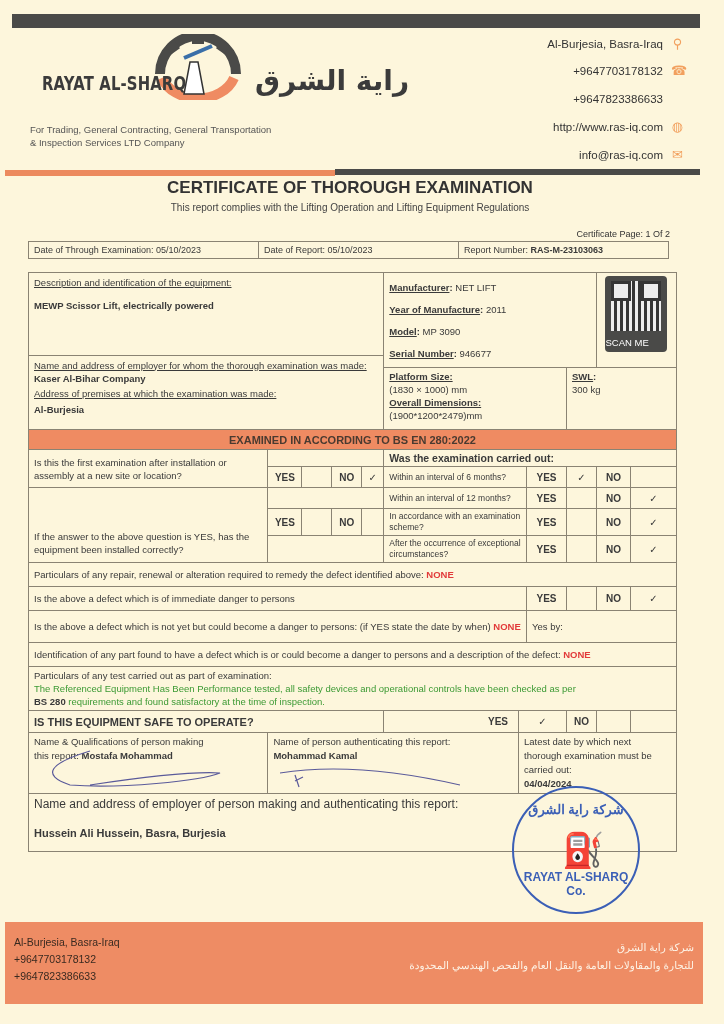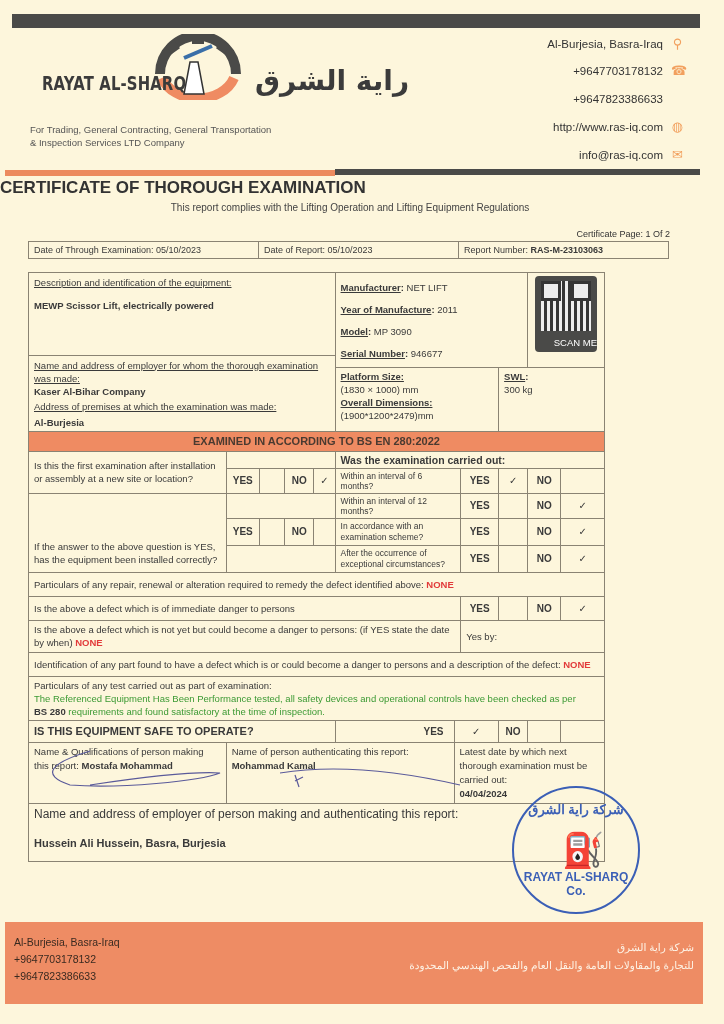--- a/index.html
+++ b/index.html
@@ -13,48 +13,48 @@
   .logo-en { left: 42px; top: 72px; font-size: 19px; font-weight: bold; color: #3b3b3b; letter-spacing: 0.2px; transform: scaleX(0.78); transform-origin: left; font-family: "DejaVu Sans", sans-serif; }
   .logo-ar { left: 228px; top: 64px; font-size: 28px; font-weight: bold; color: #3b3b3b; direction: rtl; font-family: "DejaVu Sans", sans-serif; margin-left: 27px; }
   .tagline { left: 30px; top: 123px; width: 310px; font-size: 9.5px; color: #555; line-height: 13px; }
   .orangebar { left: 5px; top: 170px; width: 330px; height: 6px; background: #ec8a5e; }
   .darkbar2 { left: 335px; top: 169px; width: 365px; height: 6px; background: #4a4a48; }
 
   .contact { right: 40px; font-size: 11.5px; color: #333; text-align: right; display: flex; align-items: center; gap: 8px; }
   .contact .ic { width: 13px; height: 13px; display: inline-block; color: #f2a05e; font-size: 13px; line-height: 13px; text-align: center; }
   .contact .ic.blank { visibility: hidden; }
 
-  .title { left: 0; top: 178px; width: 700px; text-align: left; font-size: 17px; font-weight: bold; color: #333; }
+  .title { left: 0; top: 178px; width: 700px; text-align: center; font-size: 17px; font-weight: bold; color: #333; }
   .subtitle { left: 0; top: 202px; width: 700px; text-align: center; font-size: 10px; color: #444; }
   .certpage { right: 54px; top: 229px; font-size: 9px; color: #333; }
 
   table { border-collapse: collapse; }
   td { border: 1px solid #8a8373; font-size: 9.5px; vertical-align: middle; padding: 2px 5px; color: #3a3a3a; }
 
   .dates { left: 28px; top: 241px; width: 641px; }
   .dates td { height: 17px; font-size: 9px; }
 
-  .main { left: 28px; top: 272px; width: 577px; }
+  .main { left: 28px; top: 272px; width: 649px; }
   .u { text-decoration: underline; }
   .b { font-weight: bold; }
   .red { color: #e23a3a; font-weight: bold; }
   .green { color: #3c9a34; }
   .orange-row td { background: #ef8b62; text-align: center; font-weight: bold; font-size: 11px; color: #4a3a30; height: 20px; }
   .yn { text-align: center; font-weight: bold; font-size: 10px; margin-left: 44px; }
   .chk { text-align: center; font-size: 10px; }
   .small { font-size: 8.5px; }
 
   .qr { width: 62px; height: 76px; background: #4a4a48; border-radius: 4px; margin: 1px auto; position: relative; }
   .qr .code { position: absolute; left: 6px; top: 5px; width: 50px; height: 50px; background:
     repeating-linear-gradient(90deg, #fff 0 3px, #333 3px 6px),
     #fff; opacity: 0.9; }
   .qr .code::before, .qr .code::after { content: ""; position: absolute; width: 14px; height: 14px; border: 3px solid #333; background: #fff; }
   .qr .code::before { left: 0; top: 0; }
   .qr .code::after { right: 0; top: 0; }
-  .qr .lbl { position: absolute; left: 0; bottom: 4px; width: 100%; text-align: right; color: #fff; font-size: 9.5px; }
+  .qr .lbl { position: absolute; left: 0; bottom: 4px; width: 100%; text-align: left; color: #fff; font-size: 9.5px; }
 
   .stamp { left: 512px; top: 786px; width: 128px; height: 128px; border: 2px solid #3b5fb6; border-radius: 50%; color: #3b5fb6; }
   .stamp .ar { position: absolute; top: 14px; width: 100%; text-align: center; font-size: 13px; font-weight: bold; direction: rtl; }
   .stamp .en { position: absolute; bottom: 14px; width: 100%; text-align: center; font-size: 12px; font-weight: bold; }
   .stamp .rig { position: absolute; left: 48px; top: 42px; font-size: 34px; }
 
   .footer { left: 5px; top: 922px; width: 698px; height: 82px; background: #ee8c64; }
   .foot-left { left: 14px; top: 934px; font-size: 10.5px; color: #3a2a20; line-height: 17px; }
   .foot-right { right: 30px; top: 938px; font-size: 10.5px; color: #fdf3e6; text-align: right; direction: rtl; line-height: 18px; }
 

